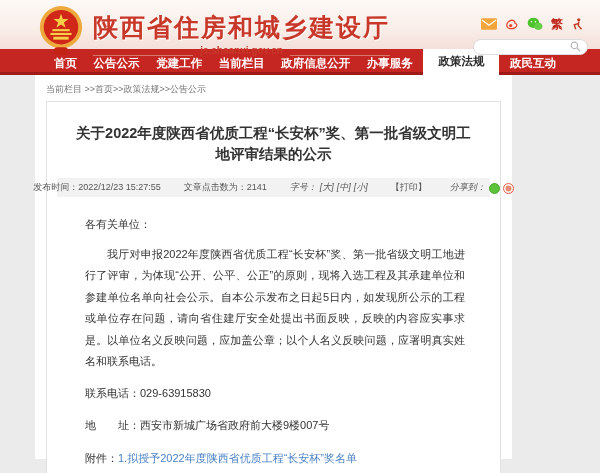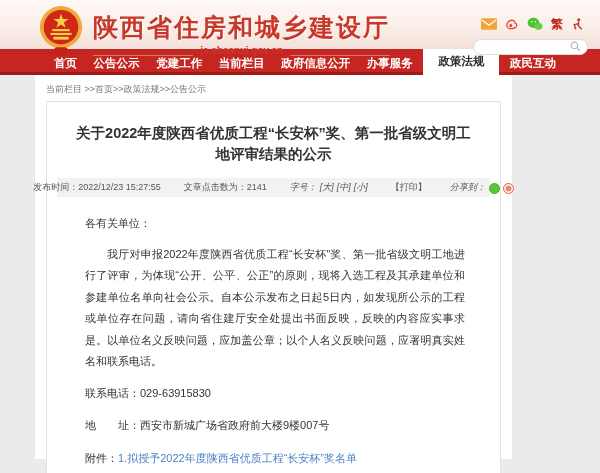--- a/index.html
+++ b/index.html
@@ -62,21 +62,21 @@
     margin:0 10px; height:19px; background:#f2f2f2; display:flex; justify-content:center;
     align-items:center; gap:23px; font-size:9px; color:#555; white-space:nowrap;
   }
   .meta-group { display:inline-flex; align-items:flex-end; gap:3px;font-style:italic; }
   .meta-link { cursor:pointer; }
   .share-dot { width:11px; height:11px; border-radius:50%; display:inline-block; cursor:pointer; }
   .share-wechat { background:#5cc438; border:1px solid #49a82a; }
   .share-weibo { background:#fff; border:1px solid #e2614a; box-shadow:inset 0 0 0 1.5px #fff, inset 0 0 0 5px #e88a74; }
 
   .article-body { margin:17px 35px 0 38px; font-size:11px; color:#333; }
-  .salutation { margin-bottom:9px; line-height:1.9;font-family:Liberation Mono, monospace; }
+  .salutation { margin-bottom:9px; line-height:1.9; }
   .para { text-indent:2em; line-height:1.95; margin-bottom:11px; text-align:justify; }
   .contact-line { margin-bottom:14px; line-height:1.7; }
   .attach-row { margin-bottom:12px; line-height:1.7; }
   .attach-row.second { padding-left:33px; }
   .attach-link { color:#4a82c4; text-decoration:none; cursor:pointer; }
 </style>
 </head>
 <body>
 
 <div class="header">

